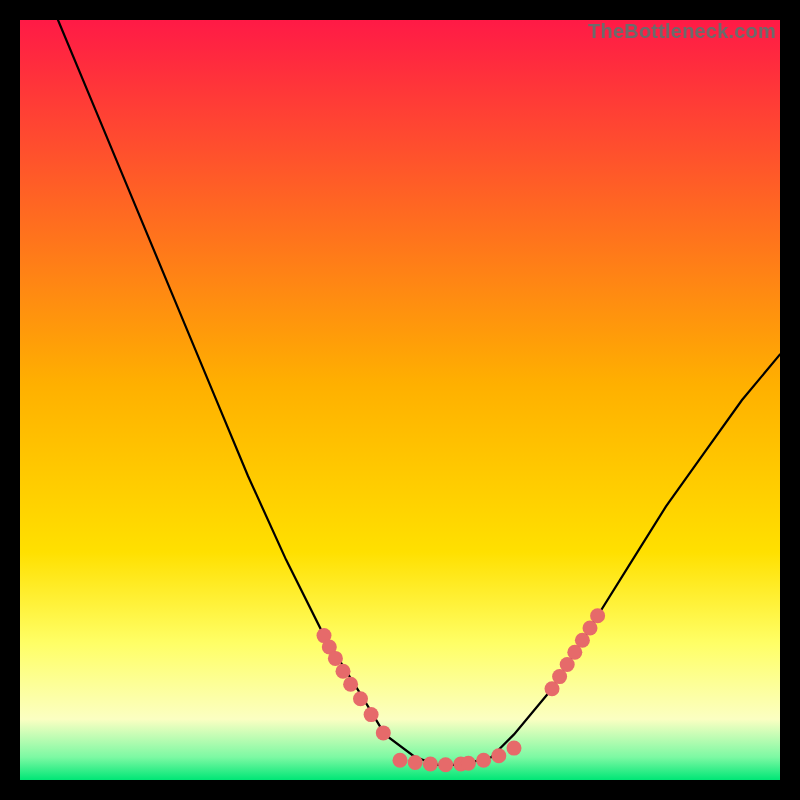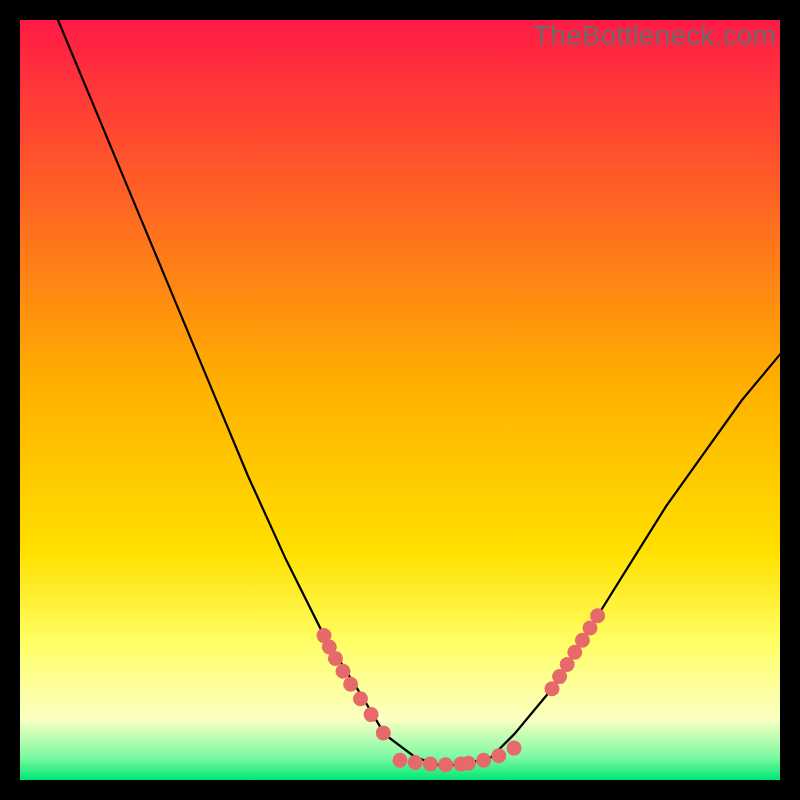--- a/index.html
+++ b/index.html
@@ -24,22 +24,22 @@
     left: 0;
     top: 0;
     width: 760px;
     height: 760px;
   }
   .watermark {
     position: absolute;
     top: 0px;
     right: 4px;
     color: #6b6b6b;
-    font-size: 28px;
-    font-weight: 400;
+    font-size: 20px;
+    font-weight: 700;
     letter-spacing: 0.2px;
   }
   svg {
     display: block;
   }
 </style>
 </head>
 <body>
 
 <div class="frame">

